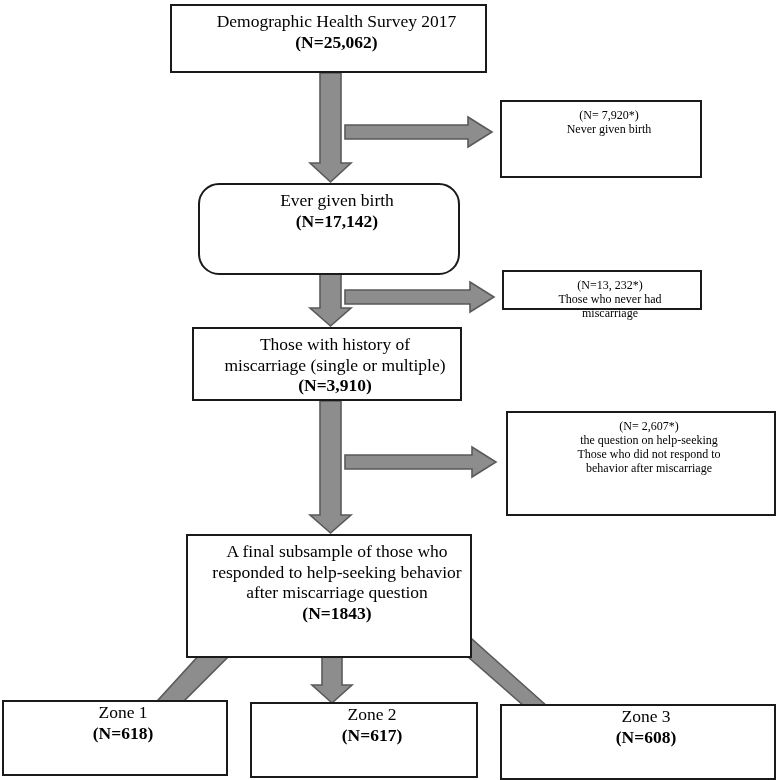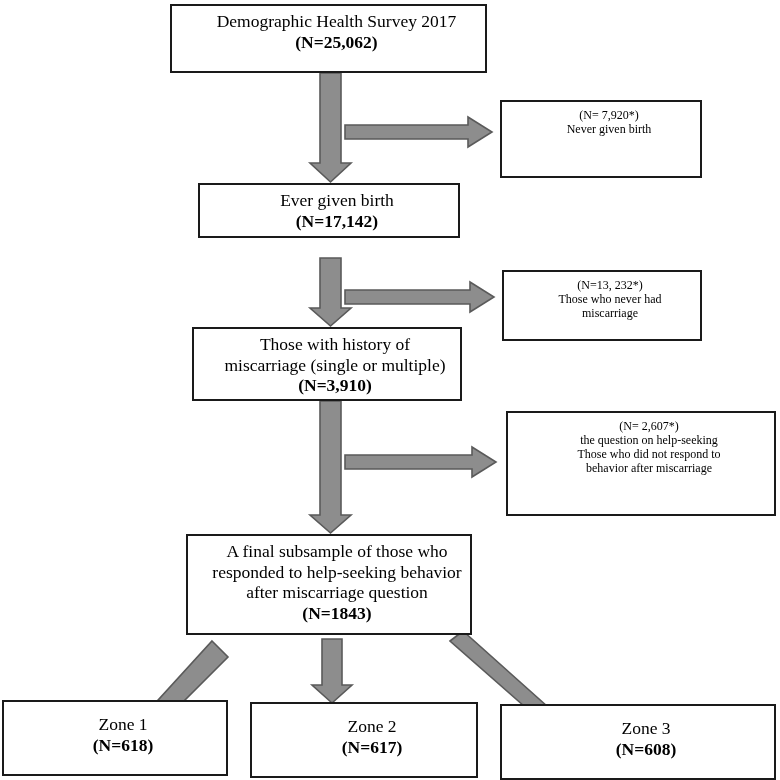--- a/index.html
+++ b/index.html
@@ -5,21 +5,21 @@
   html,body{margin:0;padding:0;background:#fff;}
   #page{position:relative;width:780px;height:780px;background:#ffffff;
         font-family:"Liberation Serif",serif;overflow:hidden;}
 
   .box{position:absolute;box-sizing:border-box;background:#ffffff;
        border:2px solid #1a1a1a;display:flex;justify-content:center;}
   .box .inner{width:100%;text-align:center;line-height:1.18;margin-left:16px;}
 
   .t-main .inner{padding-top:5px;font-size:17.5px;}
   .t-side .inner{padding-top:6px;font-size:12px;}
-  .t-zone .inner{padding-top:12px;font-size:17.5px;}
+  .t-zone .inner{font-size:17.5px;}
 
   .ln{display:block;}
   .ln.b{font-weight:bold;}
 
   
   #arrows{position:absolute;left:0;top:0;width:780px;height:780px;}
   .arw{fill:#8d8d8d;stroke:#5a5a5a;stroke-width:1.6;}
 </style>
 </head>
 <body>
@@ -47,52 +47,52 @@
     <polygon class="arw" points="450,641 463,631 585,740 592,733 594,761 567,757 574,750"></polygon>
   </svg>
 
   <div class="box t-main" style="left:170px;top:4px;width:317px;height:69px;">
     <div class="inner">
       <span class="ln">Demographic Health Survey 2017</span>
       <span class="ln b">(N=25,062)</span>
     </div>
   </div>
 
-  <div class="box t-main" style="left:198px;top:183px;width:262px;height:55px;">
+  <div class="box t-main" style="left:198px;top:183px;width:262px;height:92px;border-radius:21px;">
     <div class="inner">
       <span class="ln">Ever given birth</span>
       <span class="ln b">(N=17,142)</span>
     </div>
   </div>
 
   <div class="box t-main" style="left:192px;top:327px;width:270px;height:74px;">
     <div class="inner">
       <span class="ln">Those with history of</span>
       <span class="ln">miscarriage (single or multiple)</span>
       <span class="ln b">(N=3,910)</span>
     </div>
   </div>
 
-  <div class="box t-main" style="left:186px;top:534px;width:286px;height:101px;">
+  <div class="box t-main" style="left:186px;top:534px;width:286px;height:124px;">
     <div class="inner">
       <span class="ln">A final subsample of those who</span>
       <span class="ln">responded to help-seeking behavior</span>
       <span class="ln">after miscarriage question</span>
       <span class="ln b">(N=1843)</span>
     </div>
   </div>
 
   <div class="box t-side" style="left:500px;top:100px;width:202px;height:78px;">
     <div class="inner">
       <span class="ln">(N= 7,920*)</span>
       <span class="ln">Never given birth</span>
     </div>
   </div>
 
-  <div class="box t-side" style="left:502px;top:270px;width:200px;height:71px;">
+  <div class="box t-side" style="left:502px;top:270px;width:200px;height:40px;">
     <div class="inner">
       <span class="ln">(N=13, 232*)</span>
       <span class="ln">Those who never had</span>
       <span class="ln">miscarriage</span>
     </div>
   </div>
 
   <div class="box t-side" style="left:506px;top:411px;width:270px;height:105px;">
     <div class="inner">
       <span class="ln">(N= 2,607*)</span>

